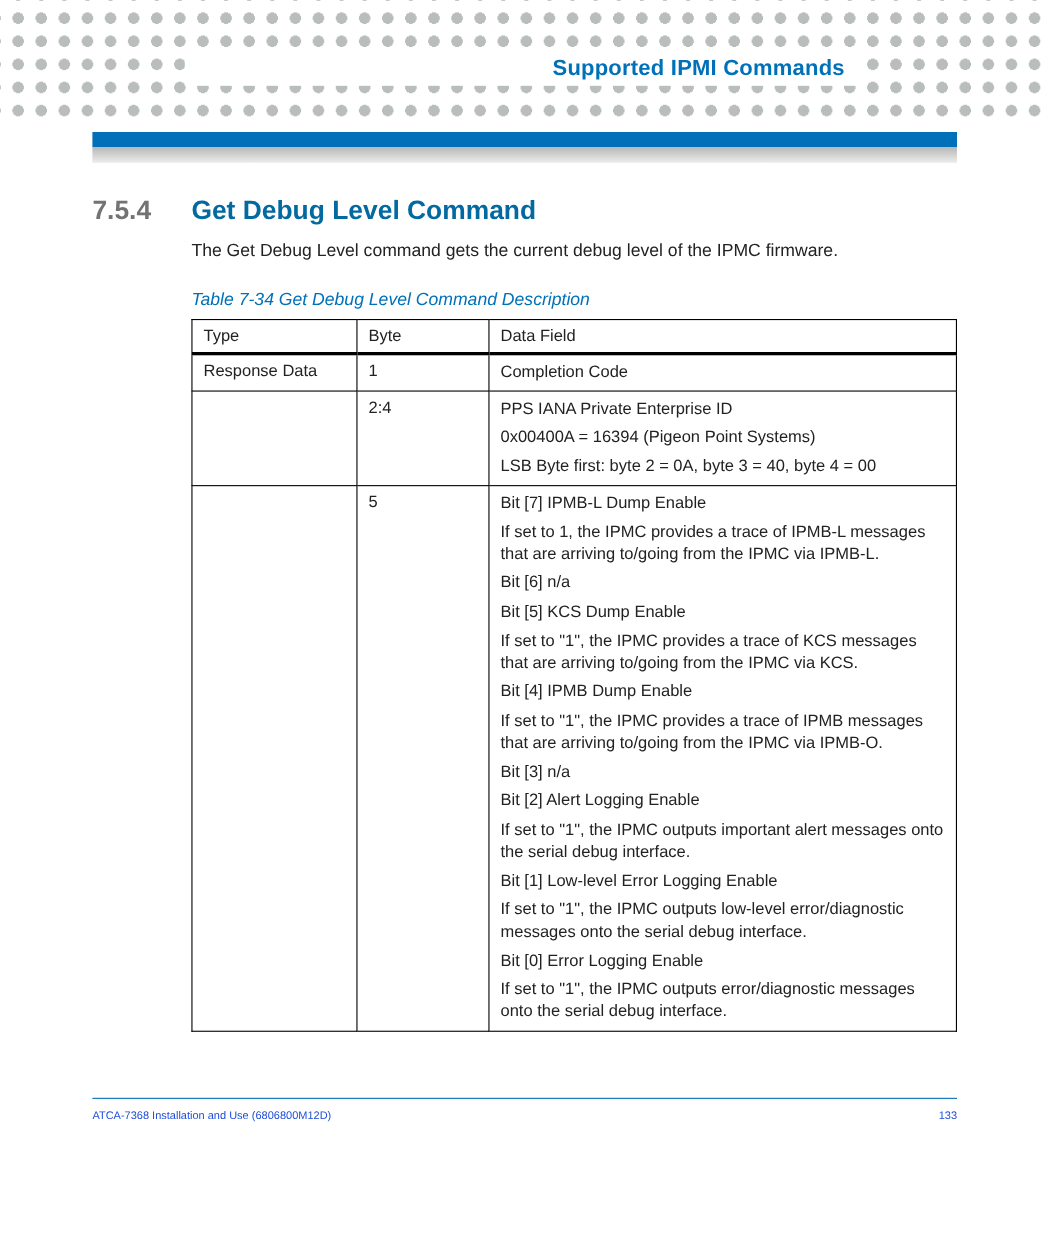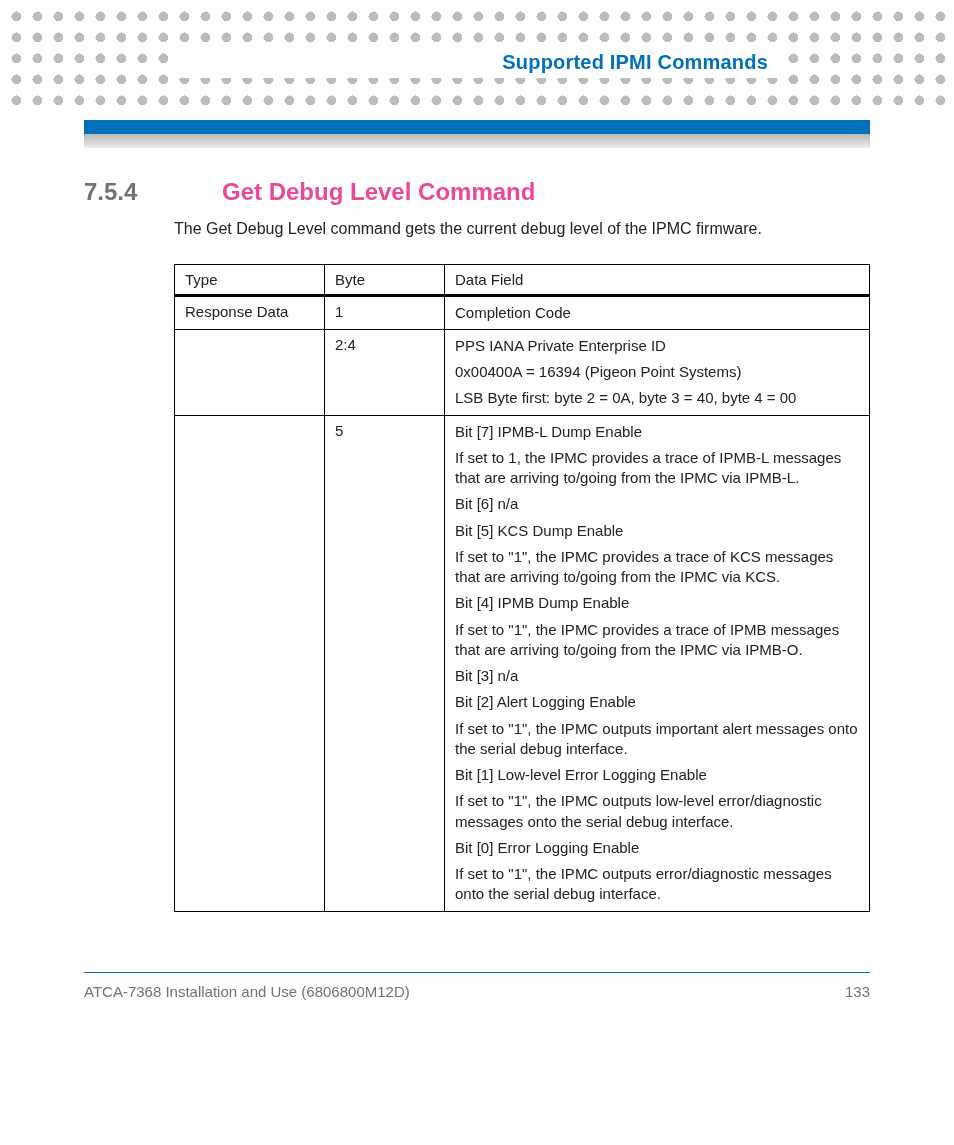--- a/index.html
+++ b/index.html
@@ -53,22 +53,21 @@
   }
   .sec-num {
     font-size: 24px;
     font-weight: 700;
     color: #737373;
     min-width: 64px;
   }
   .sec-title {
     font-size: 24px;
     font-weight: 700;
-    color: #ec4899;
-    margin-left: 48px;
+    color: #0369a1;
   }
   .intro {
     margin: 10px 0 24px 90px;
     font-size: 16px;
     line-height: 1.35;
   }
   .table-caption {
     margin: 18px 0 8px 90px;
     color: #0071b8;
     font-style: italic;
@@ -92,22 +91,22 @@
   table.cmd td.data p { margin: 0 0 6px 0; line-height: 1.35; }
   table.cmd td.data p:last-child { margin-bottom: 0; }
   .col-type { width: 150px; }
   .col-byte { width: 120px; }
   .footer {
     margin: 40px 84px 0 84px;
     border-top: 1.5px solid #0071b8;
     padding-top: 10px;
     display: flex;
     justify-content: space-between;
-    font-size: 15px;
-    color: #737373;
+    font-size: 10px;
+    color: #1d4ed8;
   }
 </style>
 </head>
 <body>
 
 <div class="dot-band">
   <div class="pill">
     <h2>Supported IPMI Commands</h2>
   </div>
 </div>
@@ -119,20 +118,21 @@
 
 <div class="content">
 
   <div class="sec-head">
     <div class="sec-num">7.5.4</div>
     <div class="sec-title">Get Debug Level Command</div>
   </div>
 
   <p class="intro">The Get Debug Level command gets the current debug level of the IPMC firmware.</p>
 
+  <div class="table-caption">Table 7-34 Get Debug Level Command Description</div>
 
   <table class="cmd">
     <colgroup>
       <col class="col-type">
         <col class="col-byte">
         <col>
     </colgroup>
     <thead>
       <tr>
         <th>Type</th>

